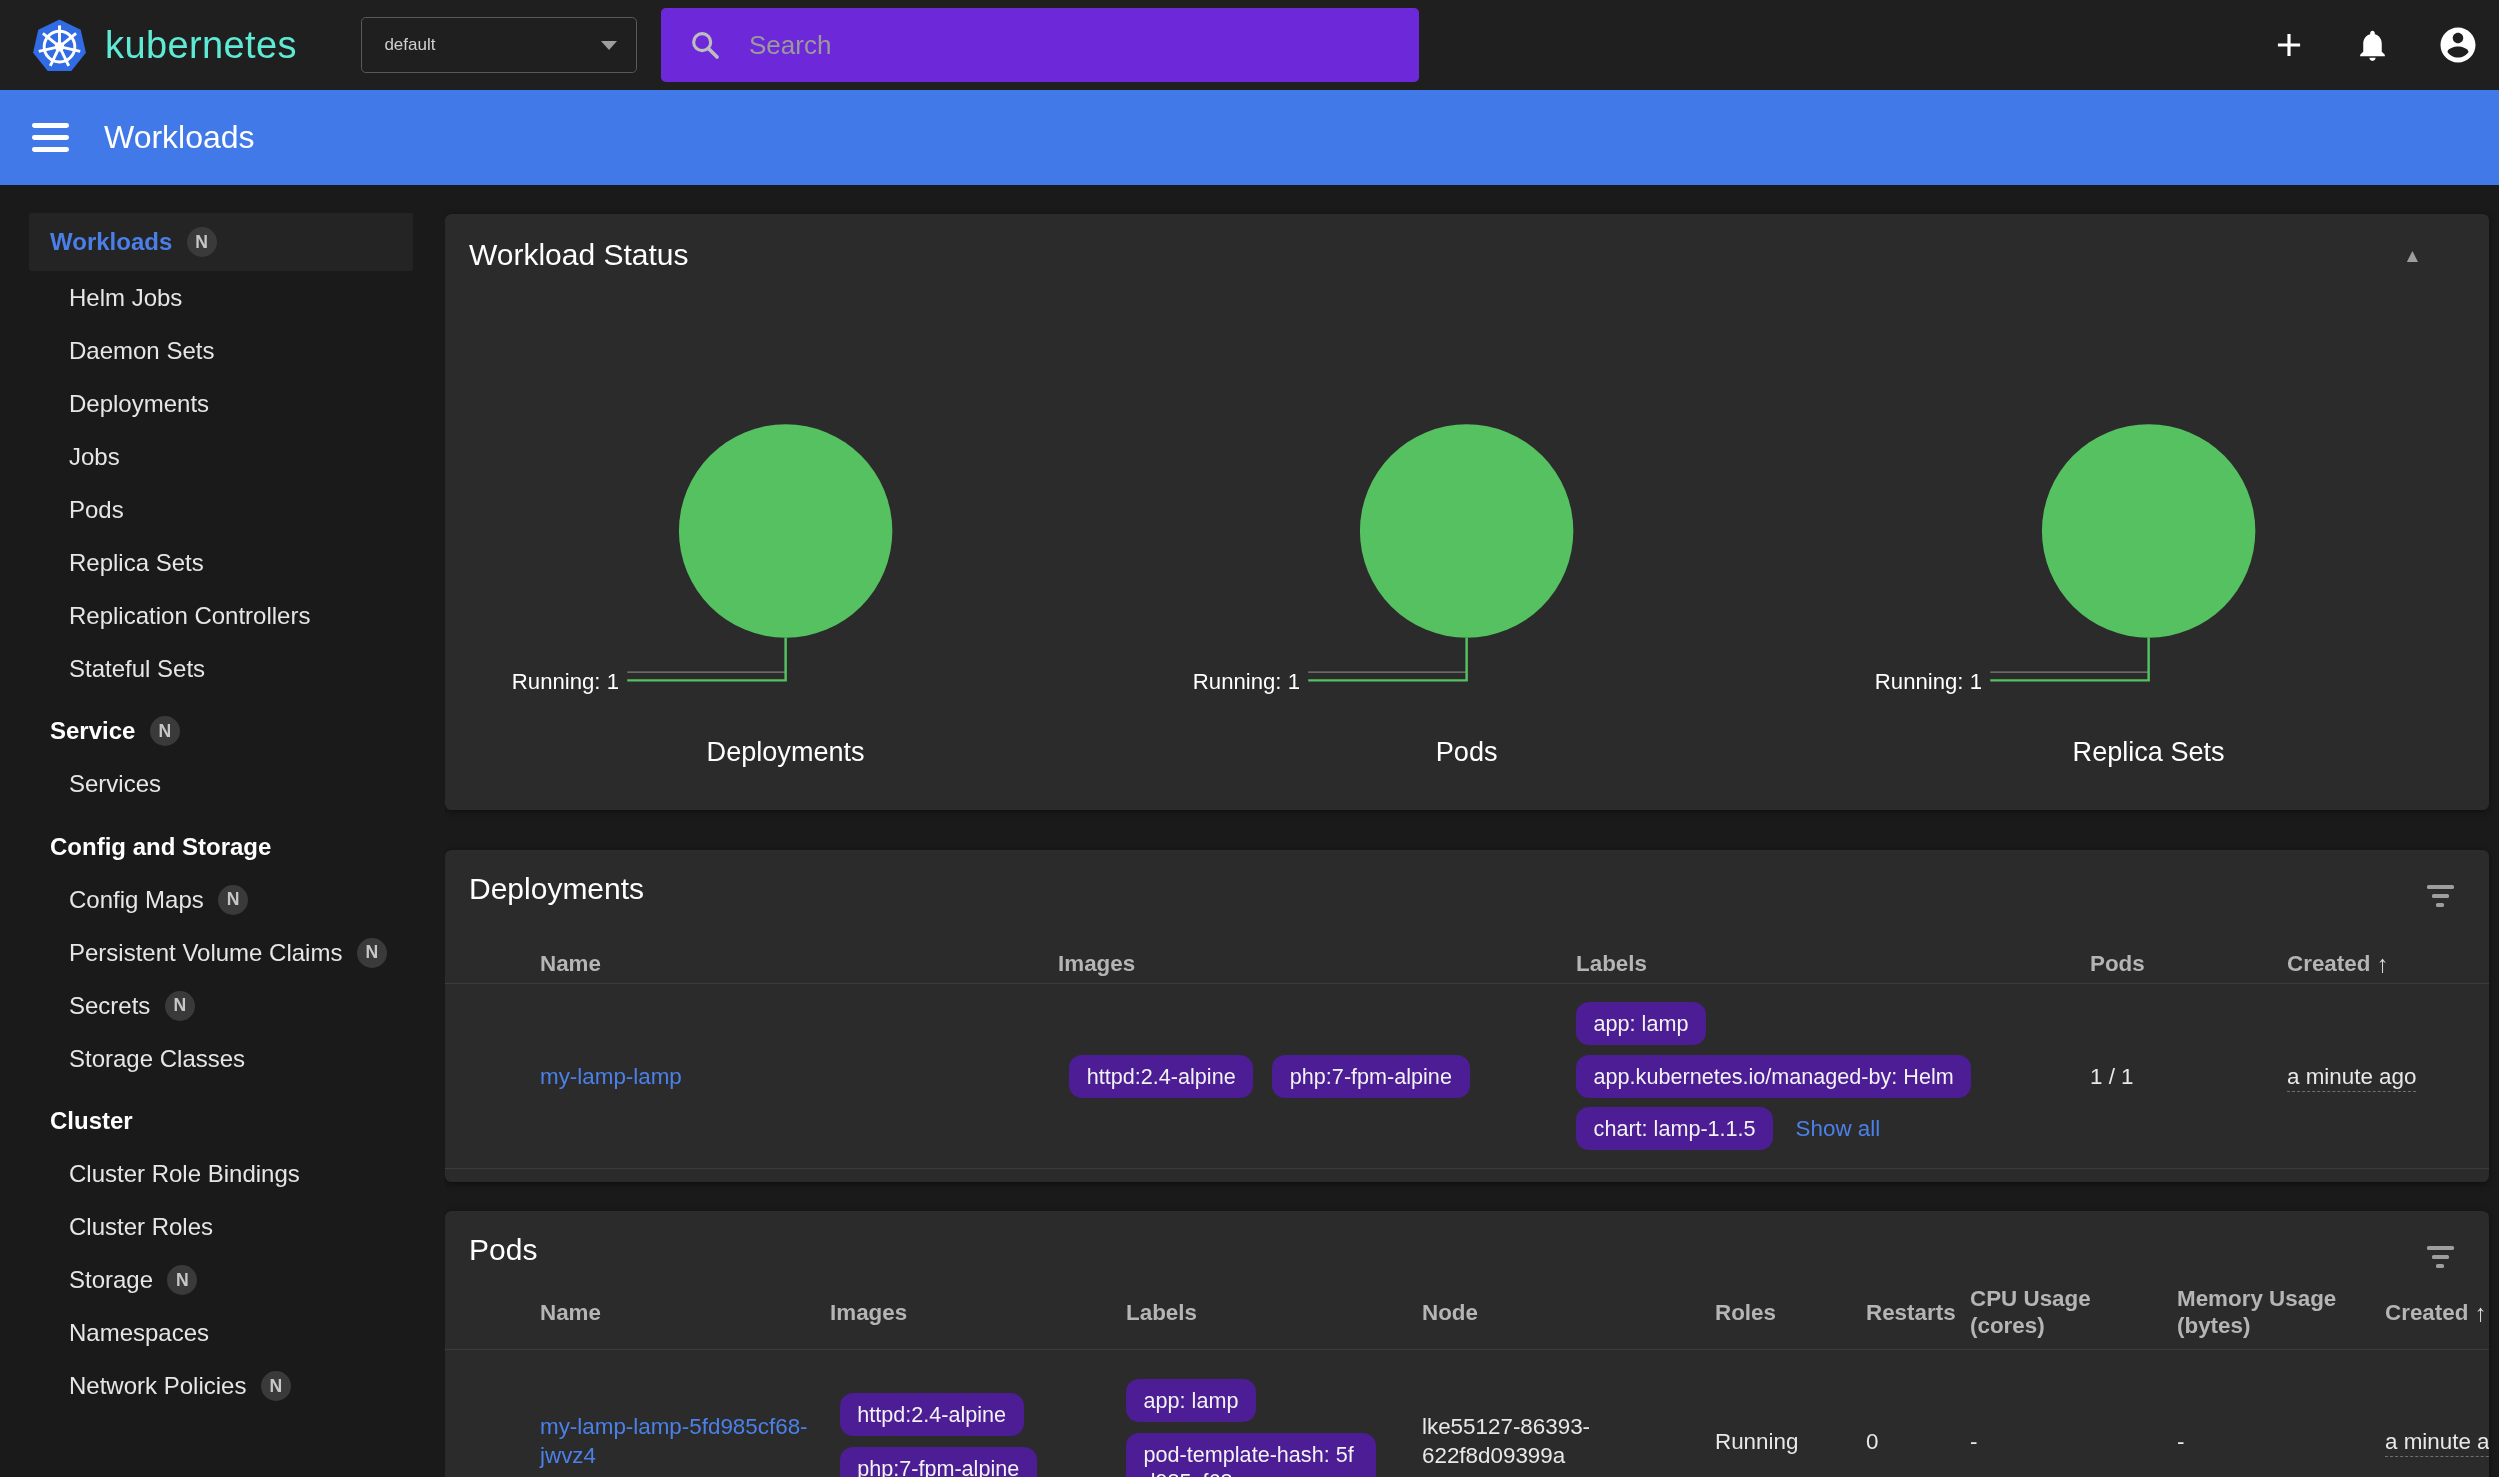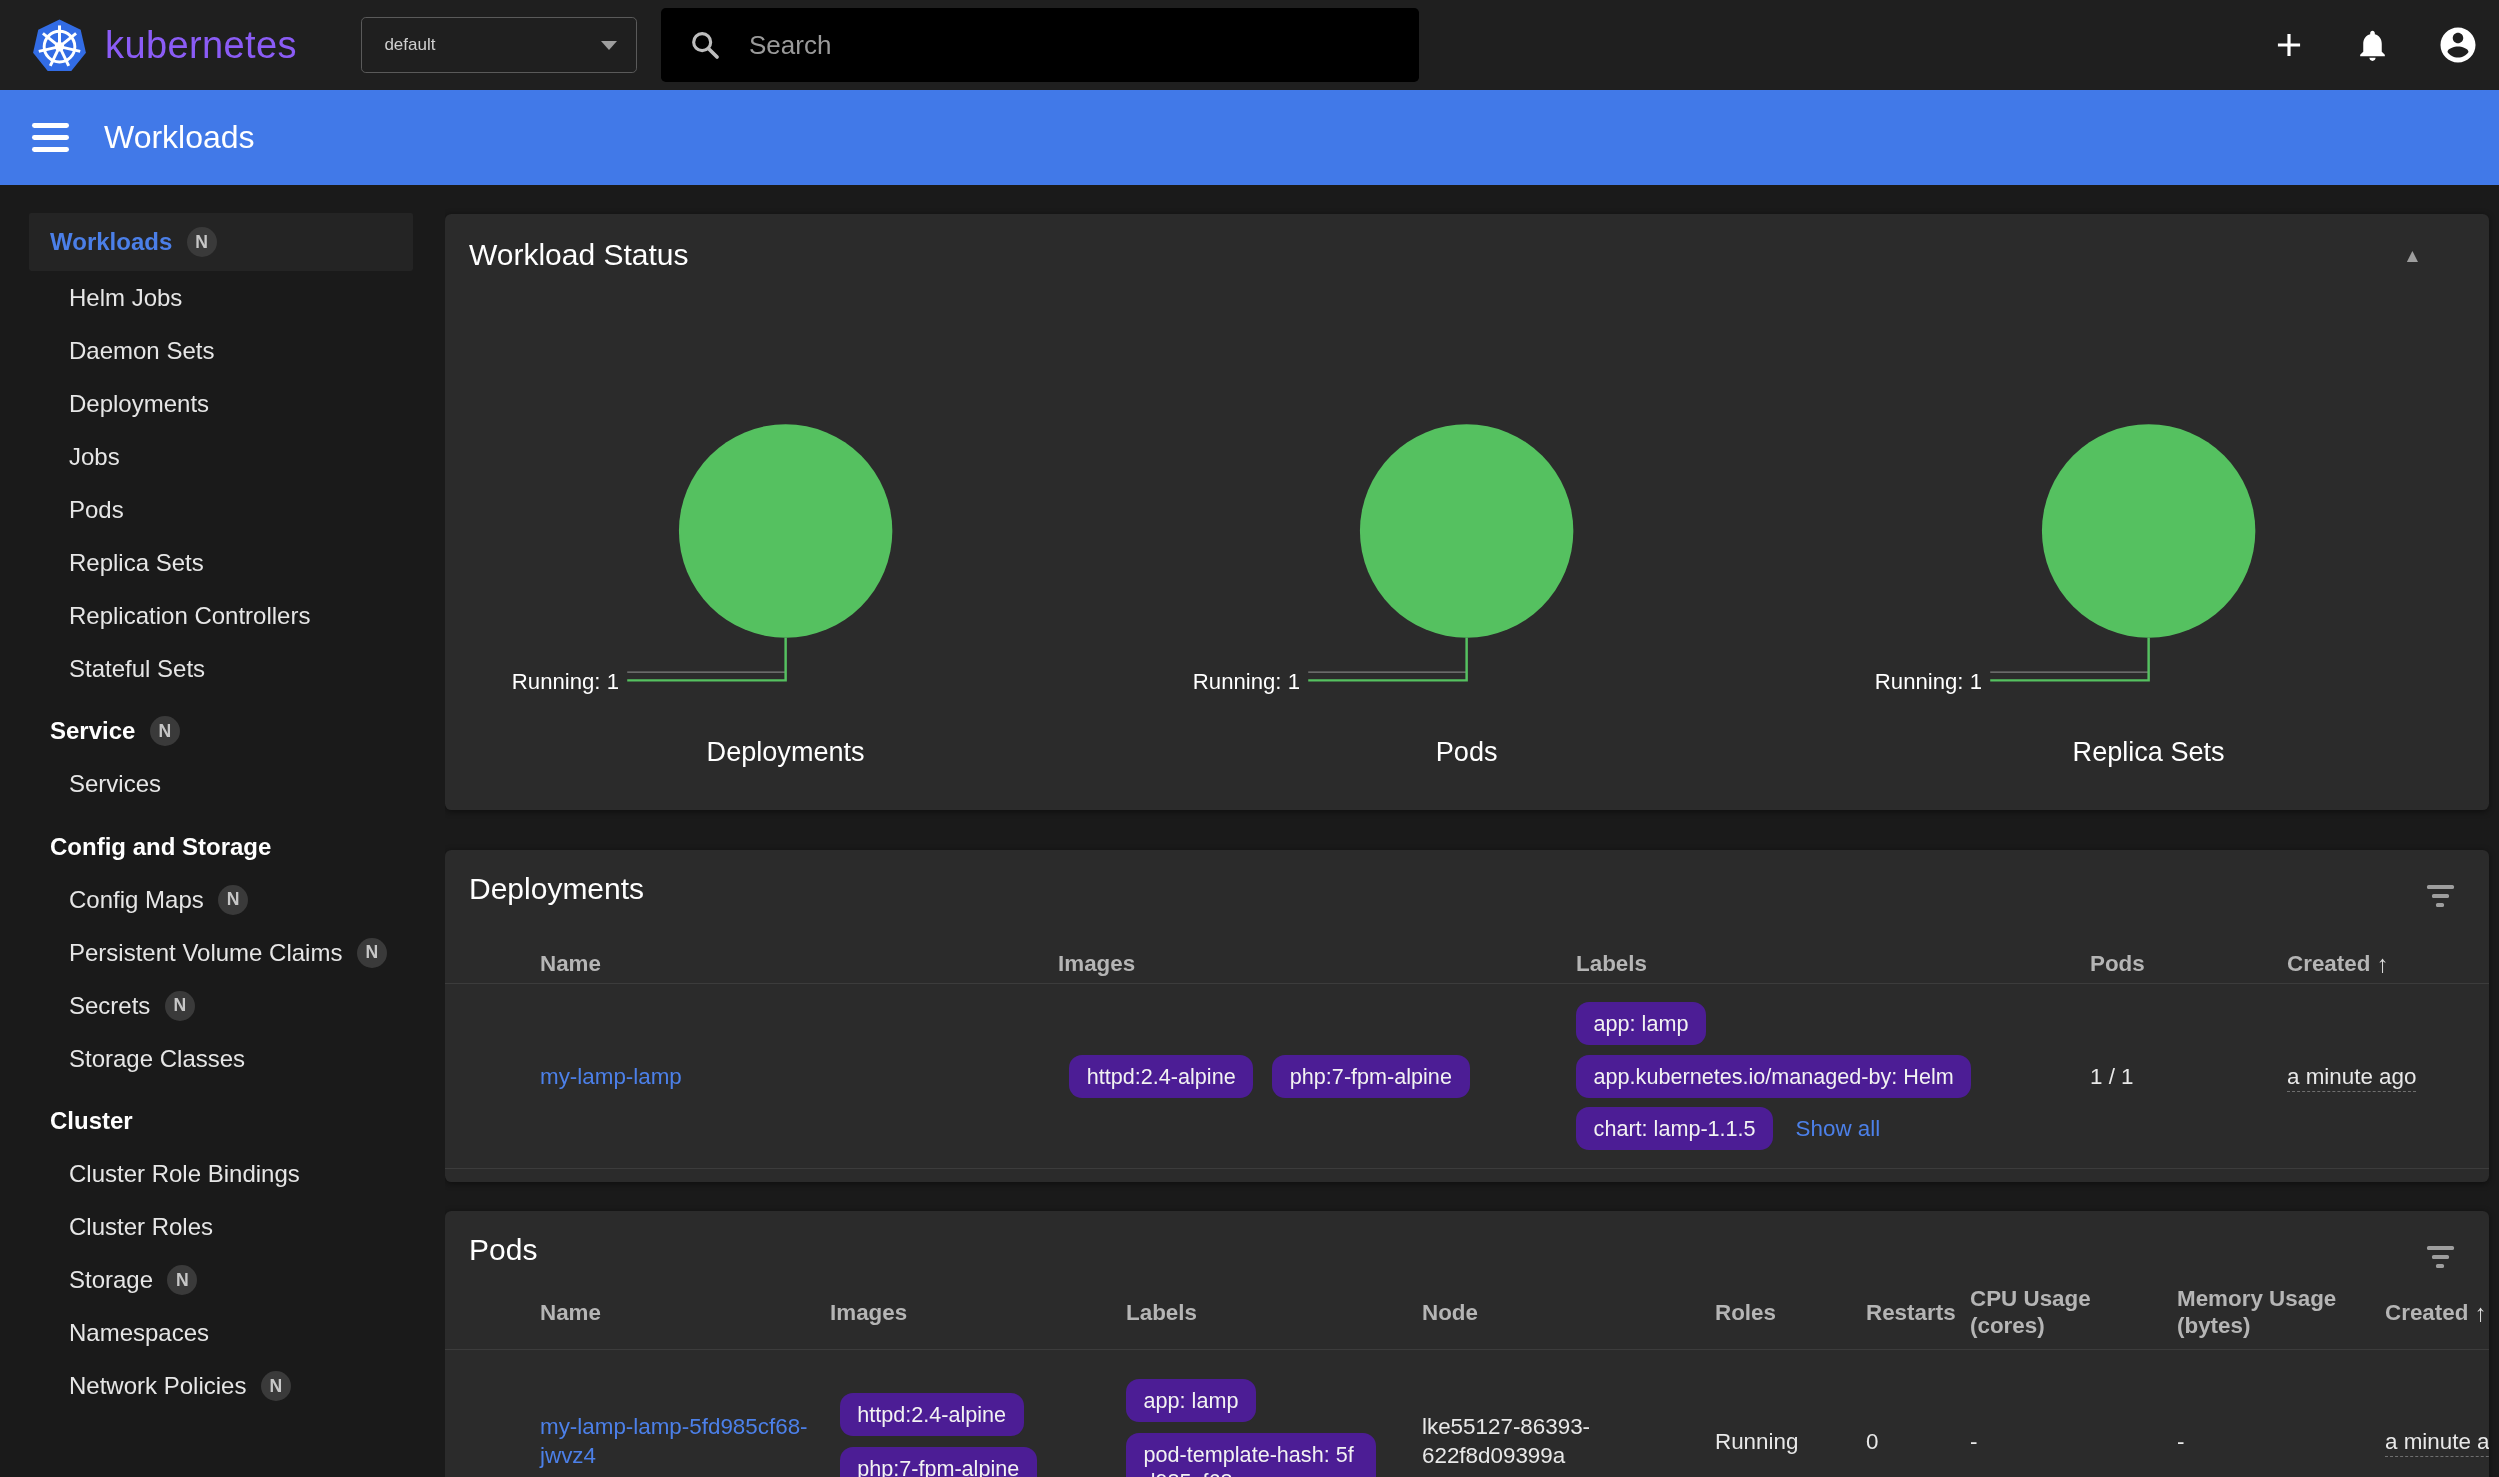--- a/index.html
+++ b/index.html
@@ -2,27 +2,27 @@
 <html style="font-size:13px"><head>
 <meta charset="utf-8">
 <style>
   * { margin:0; padding:0; box-sizing:border-box; }
   html,body { width:2500px; height:1477px; overflow:hidden; background:#1a1a1a;
               font-family:"Liberation Sans", sans-serif; color:#e8e8e8; }
 
   
   .topbar { height:90px; background:#1f1f1f; display:flex; align-items:center; position:relative; z-index:5; }
   .logo-wrap { margin-left:30px; display:flex; align-items:center; }
-  .brand { margin-left:16px; font-size:38px; font-weight:500; color:#8b5cf6; letter-spacing:0.4px; }
+  .brand { margin-left:16px; font-size:38px; font-weight:500; color:#5eead4; letter-spacing:0.4px; }
   .ns-box { margin-left:64px; width:276px; height:56px; border:0.8px solid #5a5a5a; border-radius:4.8px;
             display:flex; align-items:center; justify-content:space-between; padding:0 19px 0 22.4px; cursor:pointer; }
   .ns-value { font-size:17px; color:#cfcfcf; }
   .caret-down { width:0; height:0; border-left:8px solid transparent; border-right:8px solid transparent;
                 border-top:9.6px solid #9e9e9e; }
-  .searchbar { margin-left:24px; width:758px; height:74px; background:#000000; border-radius:4.8px;
+  .searchbar { margin-left:24px; width:758px; height:74px; background:#6d28d9; border-radius:4.8px;
                display:flex; align-items:center; padding-left:27px; }
   .search-input { flex:1; margin-left:27px; background:transparent; border:none; outline:none;
                   font-size:26px; color:#dddddd; font-family:"Liberation Sans", sans-serif; }
   .search-input::placeholder { color:#9a9a9a; }
   .topbar-spacer { flex:1; }
   .tb-icon { display:flex; align-items:center; justify-content:center; cursor:pointer; margin-right:46px; }
   .tb-icon:last-child { margin-right:21px; }
 
   
   .appbar { height:95px; background:#4179e8; display:flex; align-items:center; position:relative; z-index:4; }

